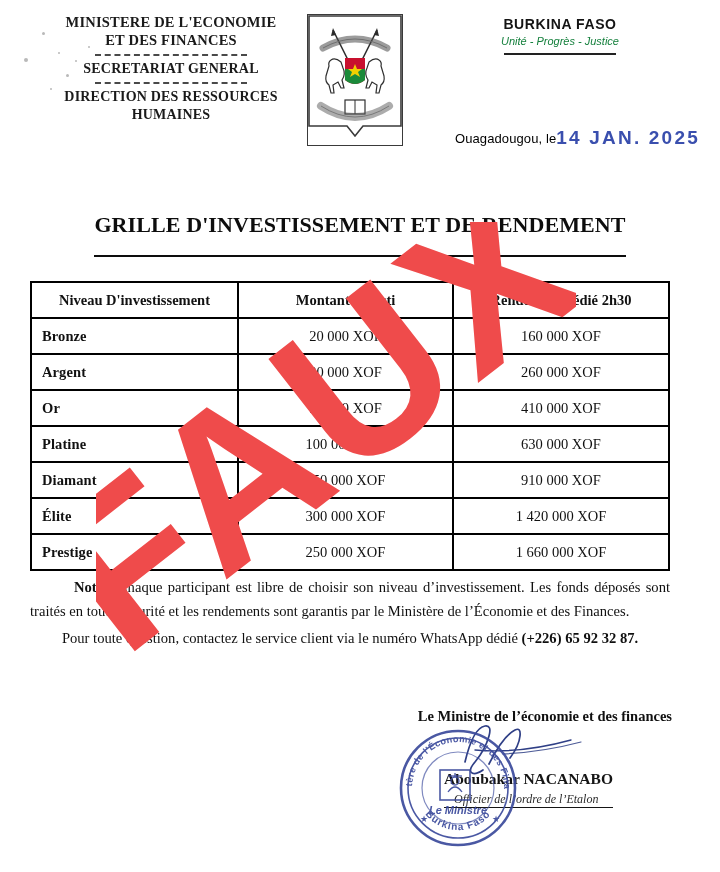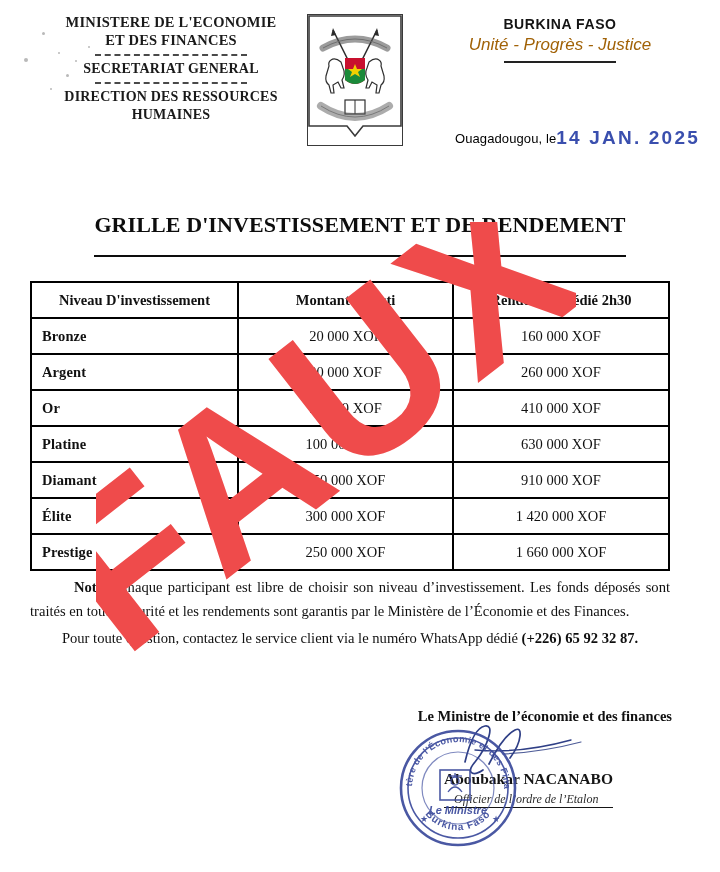--- a/index.html
+++ b/index.html
@@ -82,23 +82,23 @@
   .hdr-right .country {
     font-family: "Liberation Sans", sans-serif;
     font-weight: bold;
     font-size: 14px;
     letter-spacing: .6px;
     color: #141414;
   }
   .hdr-right .motto {
     font-family: "Liberation Sans", sans-serif;
     font-style: italic;
-    font-size: 17px;
+    font-size: 11px;
     margin-top: 3px;
-    color: #a16207;
+    color: #15803d;
   }
   .hdr-right .rule {
     width: 112px; height: 2px;
     background: #222;
     margin: 6px auto 0 auto;
   }
   .dateline {
     position: absolute;
     left: 455px; top: 127px;
     width: 250px;

